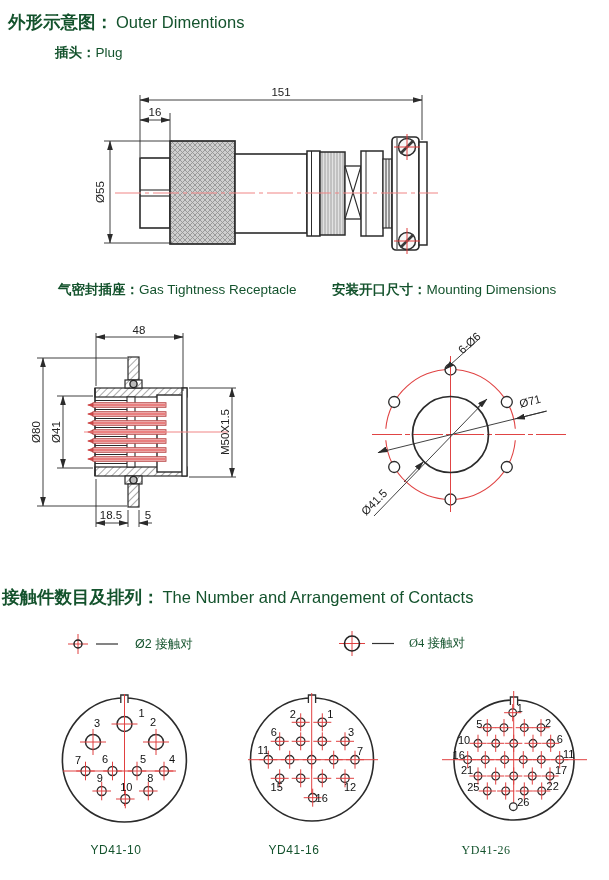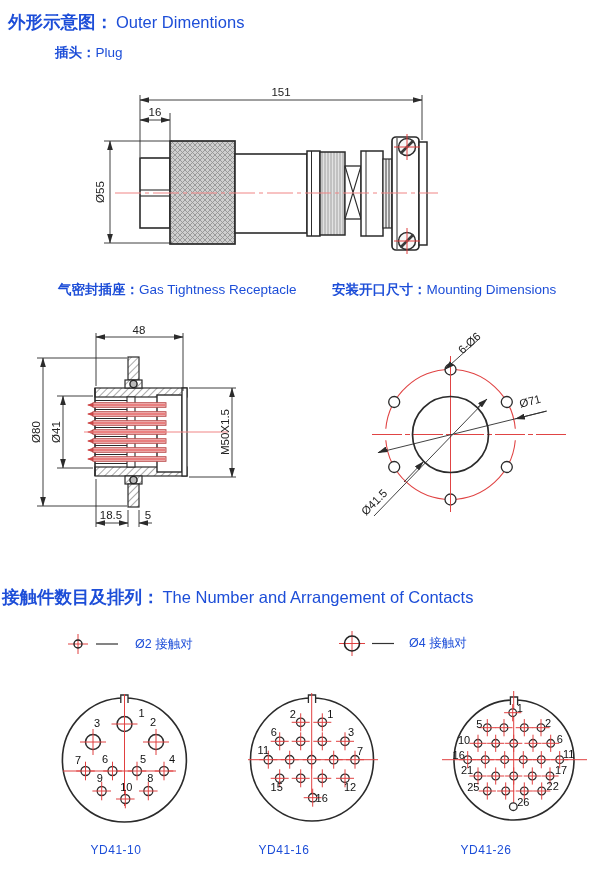--- a/index.html
+++ b/index.html
@@ -1,17 +1,17 @@
 <!DOCTYPE html>
 <html><head>
 <meta charset="utf-8">
 <style>
   html,body{margin:0;padding:0;background:#fff;}
   .page{position:relative;width:609px;height:880px;background:#fff;overflow:hidden;
-        font-family:"Liberation Sans", sans-serif;color:#1d4ed8;text-align:center;}
+        font-family:"Liberation Sans", sans-serif;color:#14532d;text-align:center;}
   svg{position:absolute;overflow:visible;}
   .h1{position:absolute;font-size:17.5px;font-weight:bold;white-space:nowrap;}
   .h1 .en{font-size:16.5px;font-weight:normal;margin-left:3px;}
   .sub{position:absolute;font-size:13.5px;white-space:nowrap;}
   .sub .zh{font-weight:bold;margin-top:28px;}
   .legend-item{position:absolute;display:flex;align-items:center;font-size:12.5px;white-space:nowrap;}
   .legend-item svg{position:static;}
   .legend-item span{margin-left:13px;}
   .caption{position:absolute;top:843px;font-size:12px;transform:translateX(-50%);letter-spacing:.5px;}
   text{font-family:"Liberation Sans", sans-serif;}
@@ -244,21 +244,21 @@
 
   <div class="legend-item" style="left:60px;top:631px;">
     <svg width="62" height="26" viewBox="0 0 62 26">
       <line x1="8" y1="13" x2="28" y2="13" stroke="#e04040" stroke-width="1"></line>
       <line x1="18" y1="3" x2="18" y2="23" stroke="#e04040" stroke-width="1"></line>
       <circle cx="18" cy="13" r="4" fill="none" stroke="#222" stroke-width="1.4"></circle>
       <line x1="36" y1="13" x2="58" y2="13" stroke="#333" stroke-width="1.2"></line>
     </svg>
     <span>Ø2 接触对</span>
   </div>
-  <div class="legend-item" style="left:334px;top:630px;">
+  <div class="legend-item" style="left:334px;top:630px;font-family:Liberation Serif, serif;">
     <svg width="62" height="27" viewBox="0 0 62 27">
       <line x1="5" y1="13.5" x2="31" y2="13.5" stroke="#e04040" stroke-width="1"></line>
       <line x1="18" y1="1" x2="18" y2="26" stroke="#e04040" stroke-width="1"></line>
       <circle cx="18" cy="13.5" r="7.5" fill="none" stroke="#222" stroke-width="1.6"></circle>
       <line x1="38" y1="13.5" x2="60" y2="13.5" stroke="#333" stroke-width="1.2"></line>
     </svg>
     <span>Ø4 接触对</span>
   </div>
 
   <svg id="faces-svg" style="left:30px;top:683px;" width="560" height="158" viewBox="30 683 560 158">
@@ -464,16 +464,16 @@
         <circle cx="487.3" cy="791" r="3.8" fill="#fff" stroke="#2b2b2b" stroke-width="1.3"></circle>
         <line x1="478.7" y1="791" x2="495.90000000000003" y2="791" stroke="#e04040" stroke-width="1"></line>
         <line x1="487.3" y1="782.4" x2="487.3" y2="799.6" stroke="#e04040" stroke-width="1"></line>
         <text x="473.3" y="787" font-size="11" fill="#111" text-anchor="middle" dominant-baseline="central">25</text>
         <circle cx="513.3" cy="806.7" r="3.8" fill="#fff" stroke="#2b2b2b" stroke-width="1.3"></circle>
         <text x="523.3" y="801.7" font-size="11" fill="#111" text-anchor="middle" dominant-baseline="central">26</text>
       </g>
     </svg>
 
   <div class="caption" style="left:116px;">YD41-10</div>
-  <div class="caption" style="left:284px;">YD41-16</div>
-  <div class="caption" style="left:486px;">YD41-26</div>
+  <div class="caption" style="left:294px;">YD41-16</div>
+  <div class="caption" style="left:486px;font-family:Liberation Serif, serif;">YD41-26</div>
 
 </div>
 
 </body></html>

